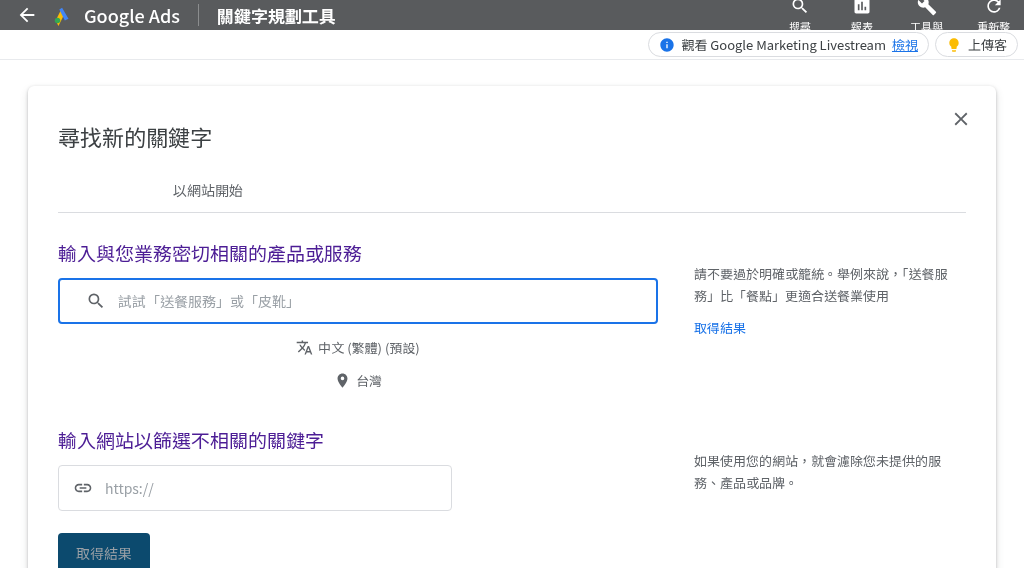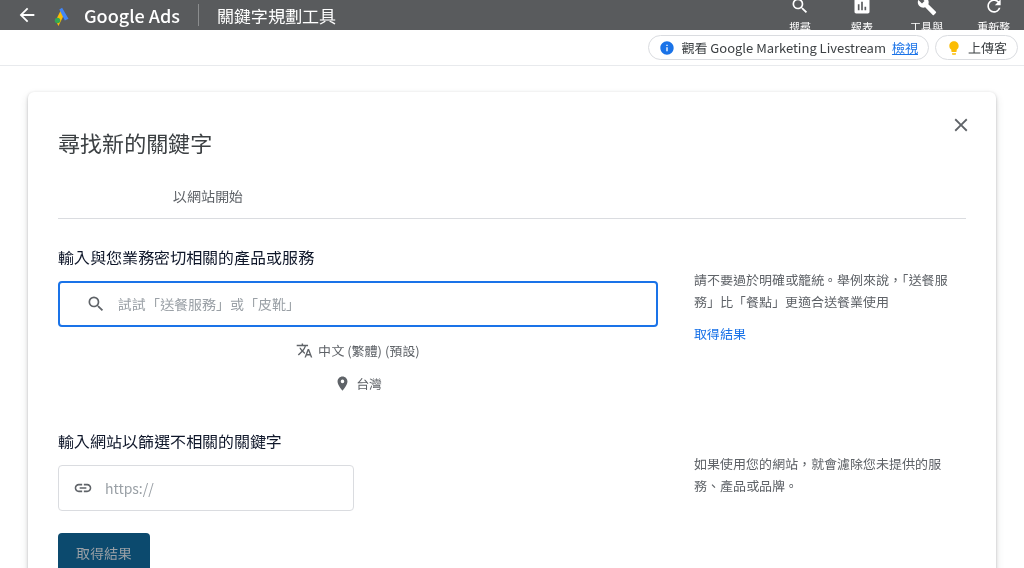--- a/index.html
+++ b/index.html
@@ -2,46 +2,46 @@
 <html><head>
   <meta charset="utf-8">
   <style>
     * { margin:0; padding:0; box-sizing:border-box; font-family:"Noto Sans TC",Arial,sans-serif; }
     body { background:#fff; width:1024px; height:568px; overflow:hidden; }
     .topbar { background:#595b5d; height:30px; display:flex; align-items:center; color:#fff; padding:0 14px; }
     .back { width:26px; margin-right:12px; display:flex; justify-content:center; cursor:pointer; }
     .logo { width:22px; height:22px; margin-right:10px; display:flex; align-items:center; }
     .brand { font-size:18px; font-weight:500; margin-right:18px; }
     .vdiv { width:1px; height:22px; background:#8b8d8e; margin-right:18px; }
-    .pgname { font-size:17px; font-weight:400; }
+    .pgname { font-size:17px; font-weight:700; }
     .spacer { flex:1; }
     .actionbtns { display:flex; gap:34px; }
     .actbtn { display:flex; flex-direction:column; align-items:center; cursor:pointer; font-size:11px; gap:2px; min-width:28px; }
     .actbtn svg { width:20px; height:20px; }
-    .notif { height:36px; background:#fff; display:flex; align-items:center; justify-content:flex-end; padding:0 6px; font-size:13px; color:#3c4043; gap:6px; border-bottom:1px solid #e8eaed; }
+    .notif { height:30px; background:#fff; display:flex; align-items:center; justify-content:flex-end; padding:0 6px; font-size:13px; color:#3c4043; gap:6px; border-bottom:1px solid #e8eaed; }
     .notif .pill1, .notif .pill2 { display:flex; align-items:center; gap:6px; border:1px solid #dadce0; border-radius:14px; padding:2px 10px; }
     .notif a { color:#1a73e8; cursor:pointer; text-decoration:underline; }
     .content { padding:26px 28px 0 28px; }
     .card { background:#fff; box-shadow:0 1px 3px rgba(60,64,67,.3),0 4px 8px rgba(60,64,67,.15); border-radius:6px; padding:24px 30px 30px 30px; position:relative; }
     .cardtitle { font-size:22px; color:#3c4043; margin-bottom:18px;margin-top:10px; }
     .close { position:absolute; top:22px; right:24px; cursor:pointer; color:#5f6368; }
     .tabs { display:flex; border-bottom:1px solid #dadce0; margin-bottom:26px; }
     .tab { flex:0 0 300px; text-align:center; padding:10px 0 12px 0; font-size:14px; color:#5f6368; cursor:pointer; }
     .tab.active { color:#1a73e8; border-bottom:3px solid #1a73e8; margin-bottom:-1px; }
     .row { display:flex; gap:36px; margin-bottom:36px; }
     .lcol { flex:0 0 600px; }
     .rcol { flex:1; font-size:13px; color:#5f6368; line-height:1.7; padding-top:24px; }
-    .lbl { font-size:16px; color:#0f172a; margin-bottom:12px; }
+    .lbl { font-size:19px; color:#4c1d95; margin-bottom:12px; }
     .sinput { display:flex; align-items:center; border:2px solid #1a73e8; border-radius:4px; height:46px; padding:0 26px; gap:12px; margin-bottom:14px; }
     .sinput input { flex:1; border:none; outline:none; font-size:14px; color:#3c4043; }
     .sinput input::placeholder { color:#9aa0a6; }
     .chips { display:flex; gap:14px; color:#5f6368; font-size:13px; align-items:center;flex-direction:column; }
     .chip { display:flex; align-items:center; gap:5px; cursor:pointer; }
     .link { color:#1a73e8; cursor:pointer; }
-    .urlinput { display:flex; align-items:center; border:1px solid #dadce0; border-radius:4px; height:46px; padding:0 14px; gap:12px; width:296px; }
+    .urlinput { display:flex; align-items:center; border:1px solid #dadce0; border-radius:4px; height:46px; padding:0 14px; gap:12px; width:394px; }
     .urlinput input { flex:1; border:none; outline:none; font-size:14px; }
     .urlinput input::placeholder { color:#9aa0a6; }
     .resbtn { background:#0c4a6e; color:#9aa0a6; border:none; font-size:14px; padding:10px 18px; border-radius:4px; cursor:default; margin-top:22px; }
   </style>
 </head>
 <body>
 
 <div class="topbar">
   <div class="back">
     <svg viewBox="0 0 24 24" width="22" height="22" fill="#fff">

